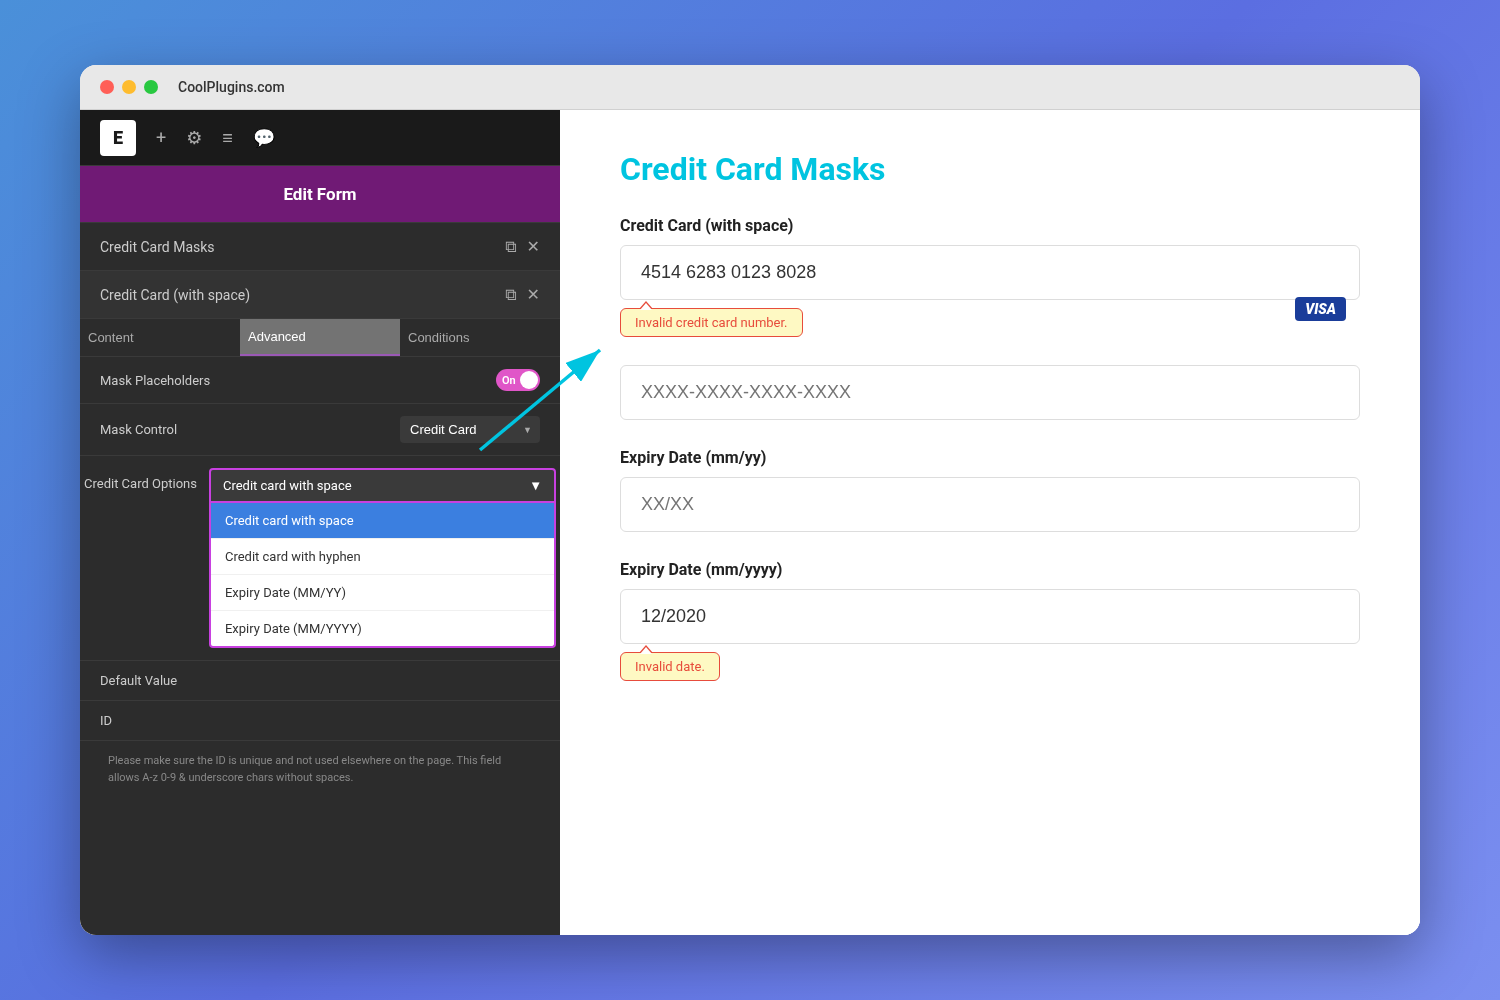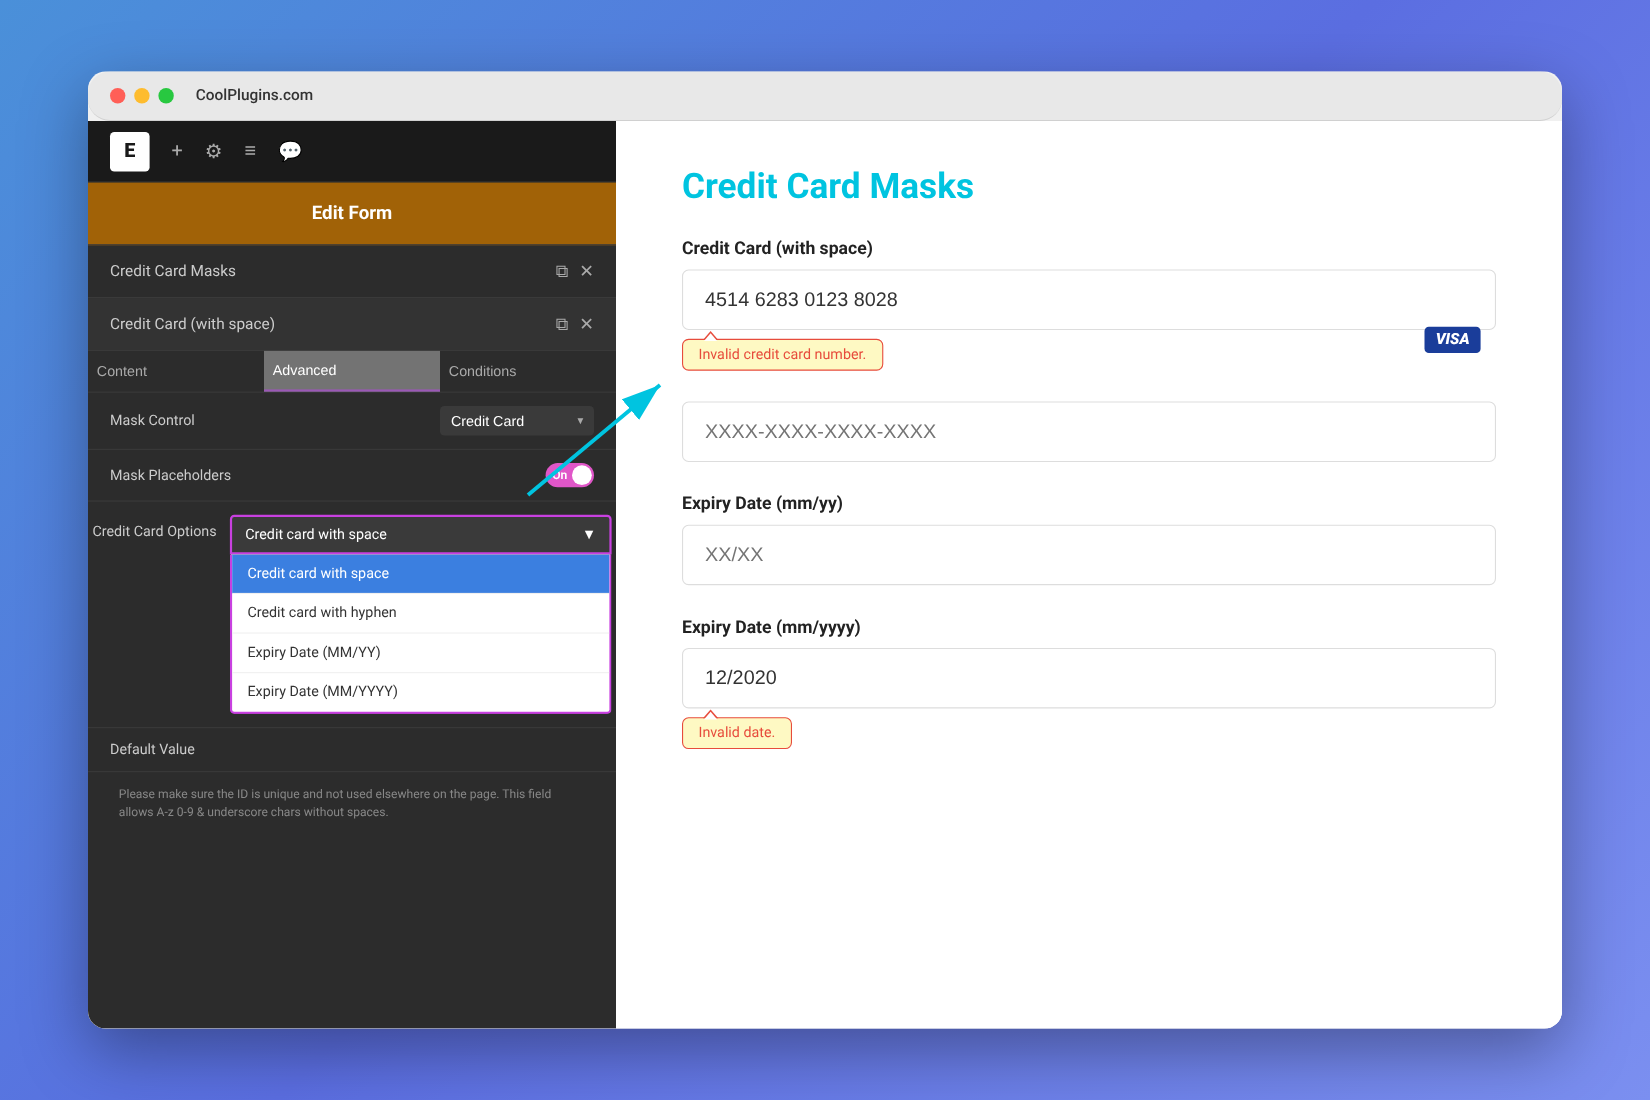--- a/index.html
+++ b/index.html
@@ -21,21 +21,20 @@
       overflow: hidden;
       box-shadow: 0 20px 60px rgba(0,0,0,0.35);
     }
     .browser-toolbar {
       background: #e8e8e8;
       padding: 14px 20px;
       display: flex;
       align-items: center;
       gap: 12px;
       border-bottom: 1px solid #d0d0d0;
-      border-radius: 20px;
     }
     .traffic-lights {
       display: flex;
       gap: 8px;
     }
     .traffic-light {
       width: 14px;
       height: 14px;
       border-radius: 50%;
     }
@@ -81,21 +80,21 @@
       font-weight: 900;
       font-size: 18px;
       color: #1a1a1a;
     }
     .topbar-icon {
       color: #aaa;
       font-size: 18px;
       cursor: pointer;
     }
     .panel-header {
-      background: #a16207;
+      background: #701a75;
       padding: 18px 20px;
       text-align: center;
       border-bottom: 1px solid #3a3a3a;
     }
     .panel-header-title {
       color: white;
       font-size: 17px;
       font-weight: 700;
     }
     .panel-content {
@@ -401,35 +400,35 @@
           </div>
         </div>
 
         <div class="tabs-row">
           <button class="tab-btn">Content</button>
           <button class="tab-btn active">Advanced</button>
           <button class="tab-btn">Conditions</button>
         </div>
 
         <div class="form-row">
+          <span class="form-row-label">Mask Placeholders</span>
+          <div class="form-row-control">
+            <div class="toggle-switch">
+              <span class="toggle-on-label">On</span>
+            </div>
+          </div>
+        </div>
+
+        <div class="form-row">
           <span class="form-row-label">Mask Control</span>
           <div class="form-row-control">
             <div class="select-wrapper">
               <select class="select-control">
                 <option>Credit Card</option>
               </select>
-            </div>
-          </div>
-        </div>
-
-        <div class="form-row">
-          <span class="form-row-label">Mask Placeholders</span>
-          <div class="form-row-control">
-            <div class="toggle-switch">
-              <span class="toggle-on-label">On</span>
             </div>
           </div>
         </div>
 
         <div class="credit-card-options-row">
           <span class="credit-card-options-label">Credit Card Options</span>
           <div style="flex:1;">
             <div class="dropdown-trigger">
               <span>Credit card with space</span>
               <span>▼</span>
@@ -440,20 +439,23 @@
               <div class="dropdown-option">Expiry Date (MM/YY)</div>
               <div class="dropdown-option">Expiry Date (MM/YYYY)</div>
             </div>
           </div>
         </div>
 
         <div class="form-row">
           <span class="form-row-label">Default Value</span>
         </div>
 
+        <div class="form-row">
+          <span class="form-row-label">ID</span>
+        </div>
 
         <div class="help-text">
           <span>Please make sure the ID is unique and not used elsewhere on the page. This field allows A-z  0-9 &amp; underscore chars without spaces.</span>
         </div>
       </div>
     </div>
 
     <div class="right-panel">
       <h1 class="page-title">Credit Card Masks</h1>
 

